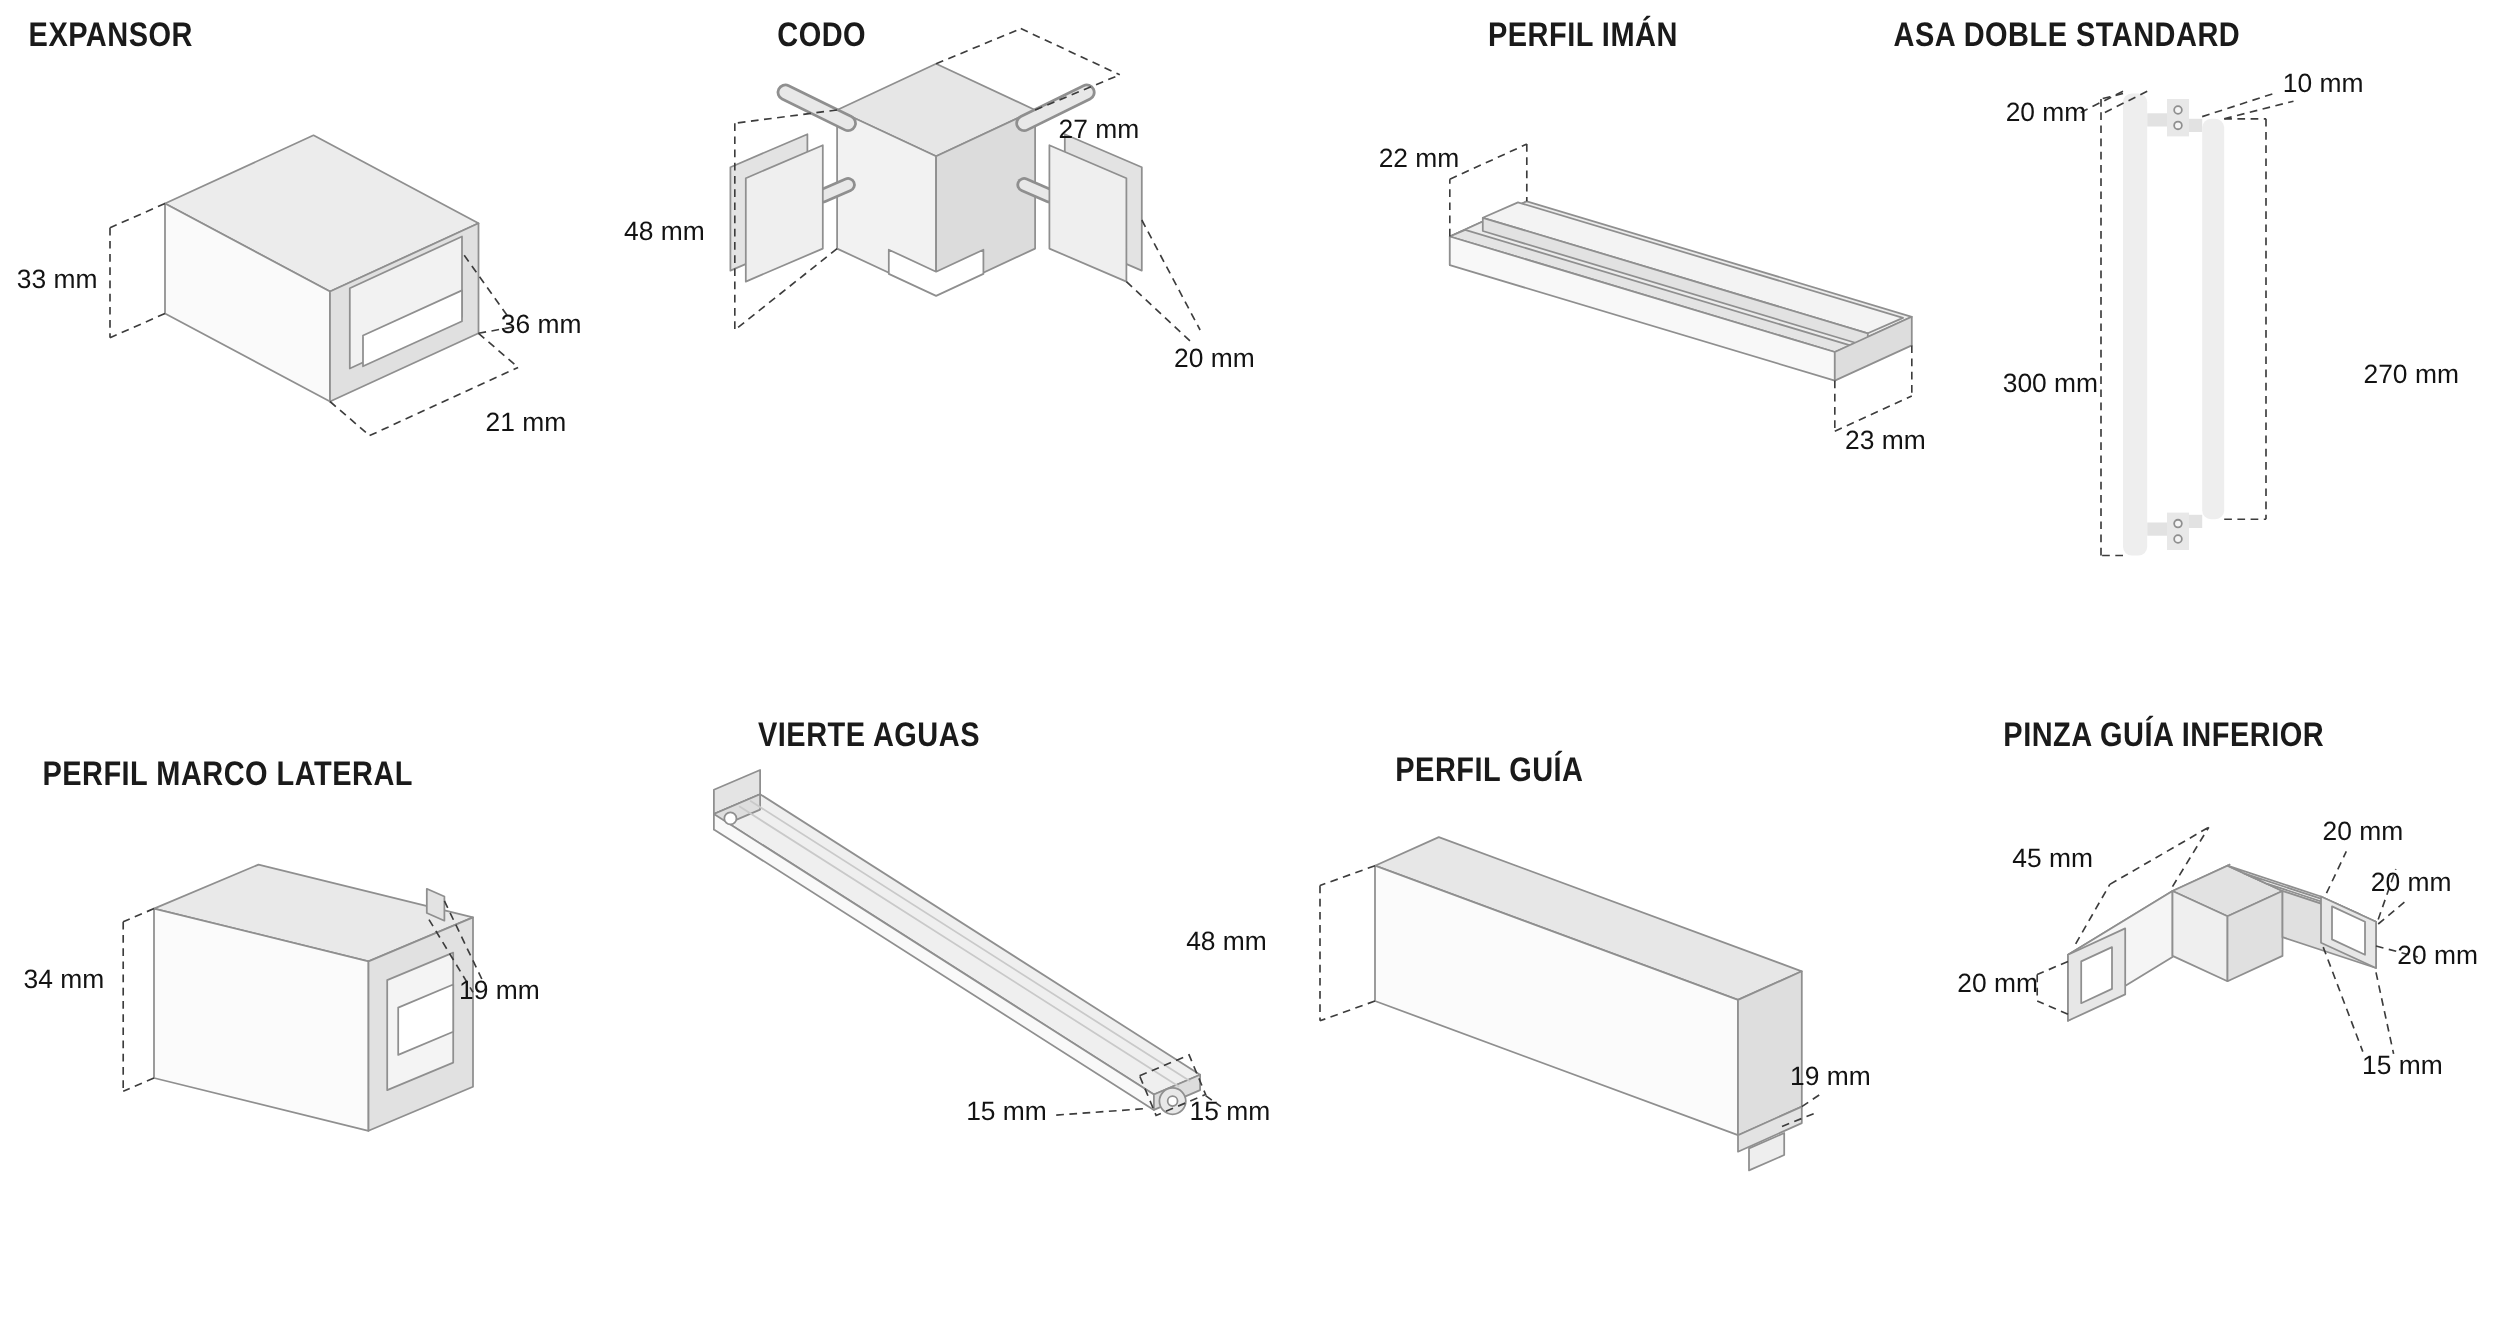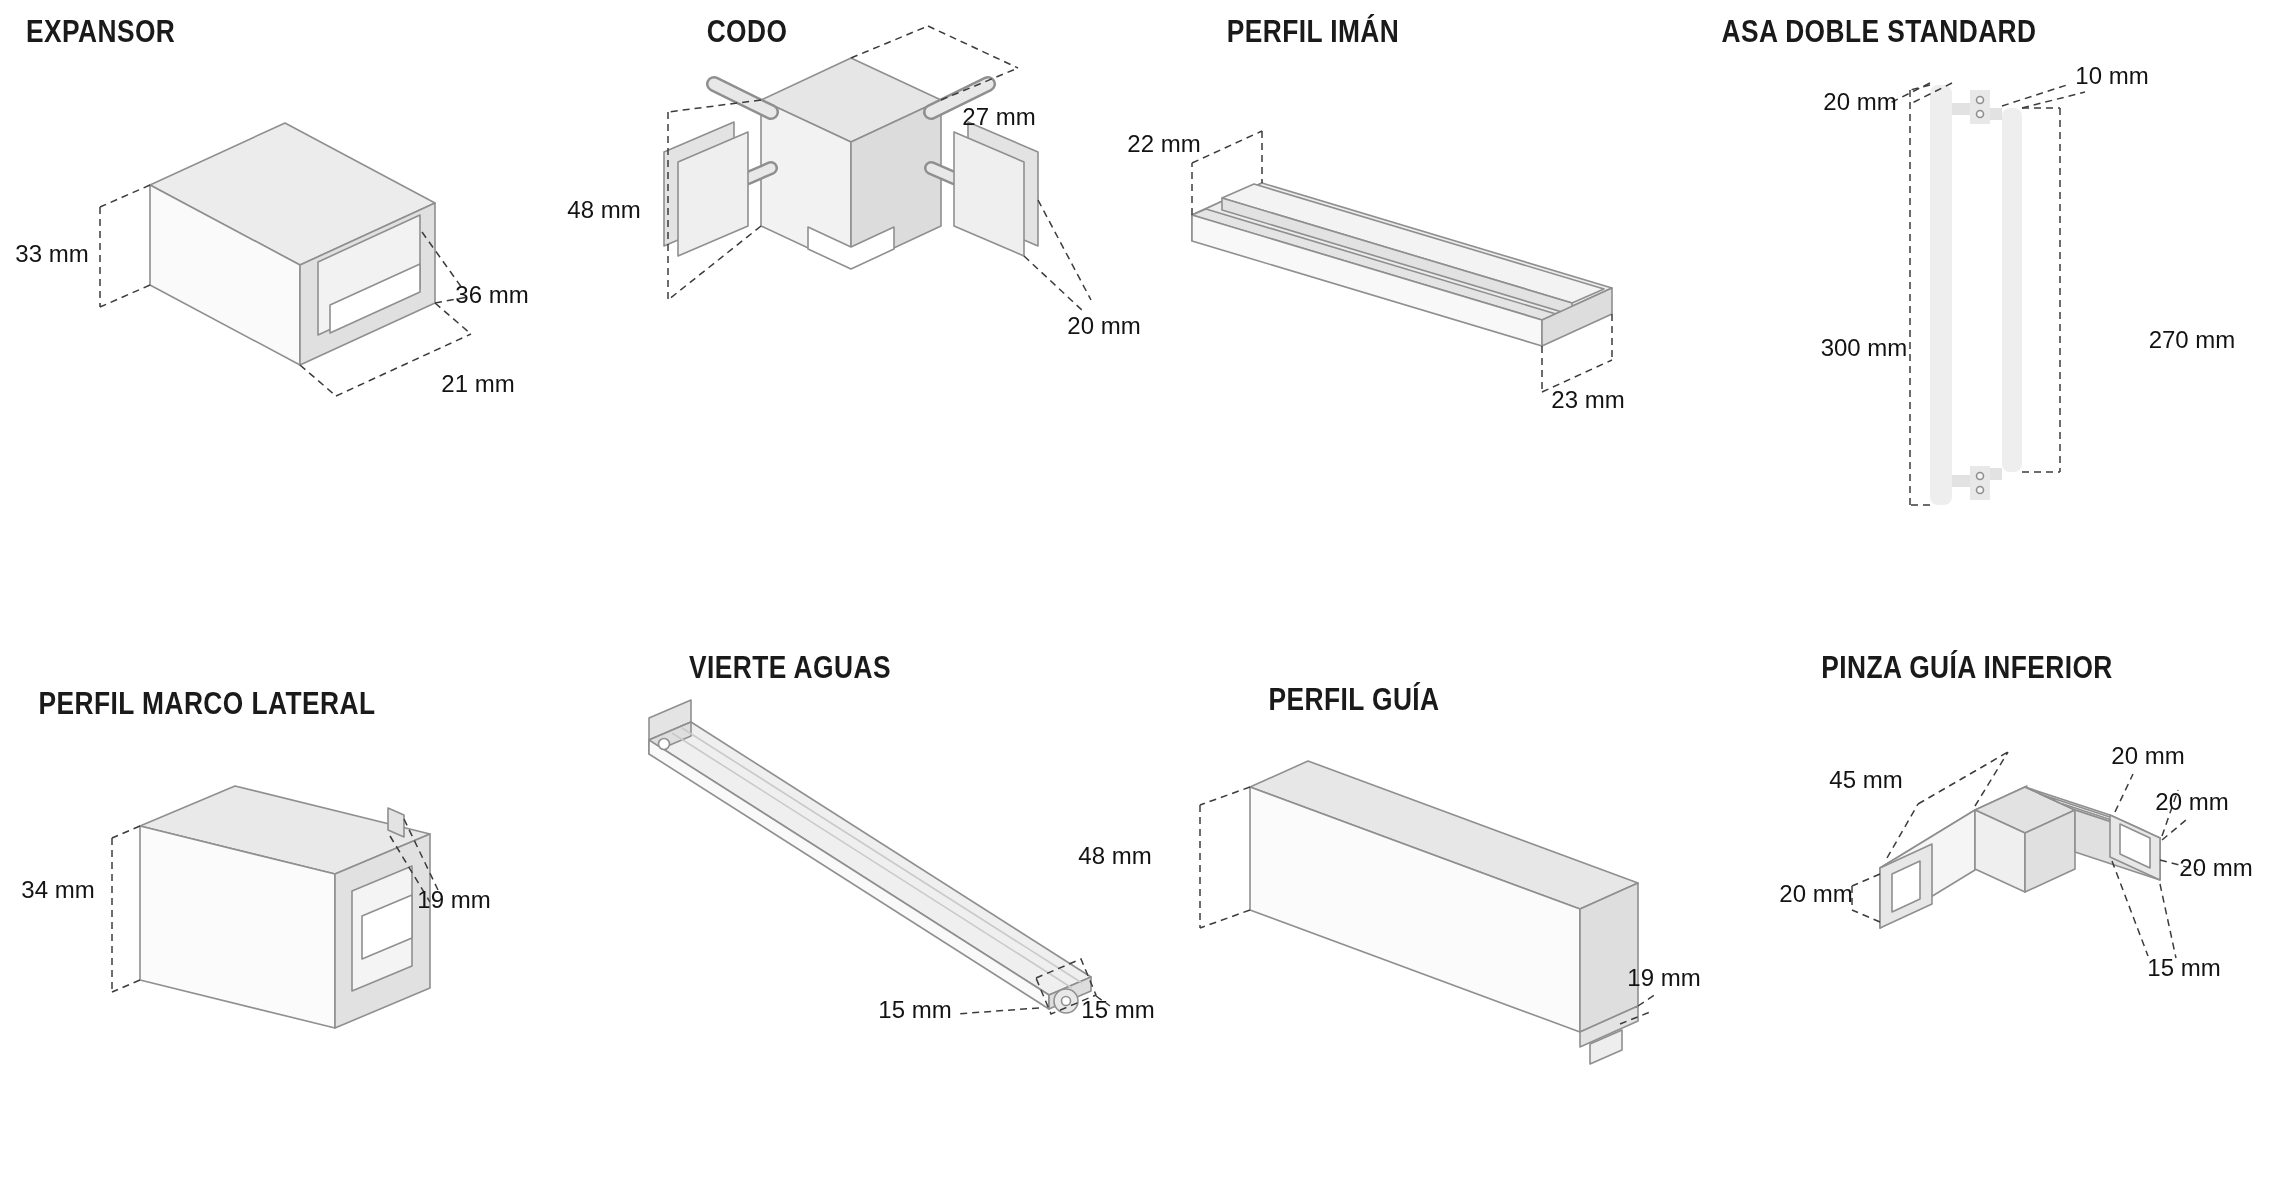--- a/index.html
+++ b/index.html
@@ -81,21 +81,21 @@
         <path d="M205,100 L112,112 M112,112 L112,300 M205,226 L112,300"></path>
         <path d="M385,100 L462,68 M295,58 L372,26 M372,26 L462,68"></path>
         <path d="M482,200 L535,300 M468,256 L528,312"></path>
       </g>
       <text x="48" y="218" text-anchor="middle">48 mm</text>
       <text x="443" y="125" text-anchor="middle">27 mm</text>
       <text x="548" y="334" text-anchor="middle">20 mm</text>
     </svg>
   </section>
 
-  <section class="panel" style="left:1122px;top:0;width:560px;height:640px">
+  <section class="panel" style="left:1248px;top:0;width:560px;height:640px">
     <div class="title title-center" style="left:191px">PERFIL IMÁN</div>
     <svg viewBox="0 0 560 640" width="560" height="640">
       <g class="shp">
         <polygon points="70,215 140,183 140,209 70,241" fill="#e0e0e0"></polygon>
         <polygon points="70,215 140,183 490,288 420,320" fill="#ececec"></polygon>
         <polygon points="100,198 132,184 482,289 450,303" fill="#f3f3f3"></polygon>
         <polygon points="100,198 450,303 450,315 100,210" fill="#e2e2e2"></polygon>
         <polygon points="70,215 84,209 434,314 420,320" fill="#e4e4e4"></polygon>
         <polygon points="70,215 420,320 420,346 70,241" fill="#f8f8f8"></polygon>
         <polygon points="420,320 490,288 490,314 420,346" fill="#dddddd"></polygon>

